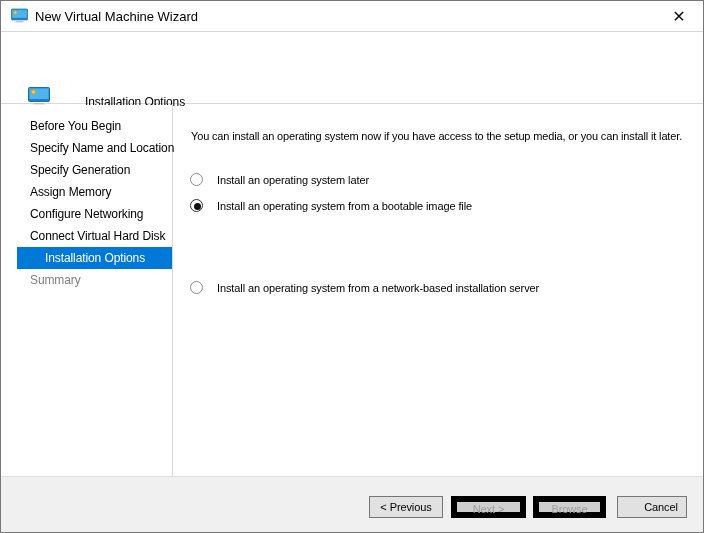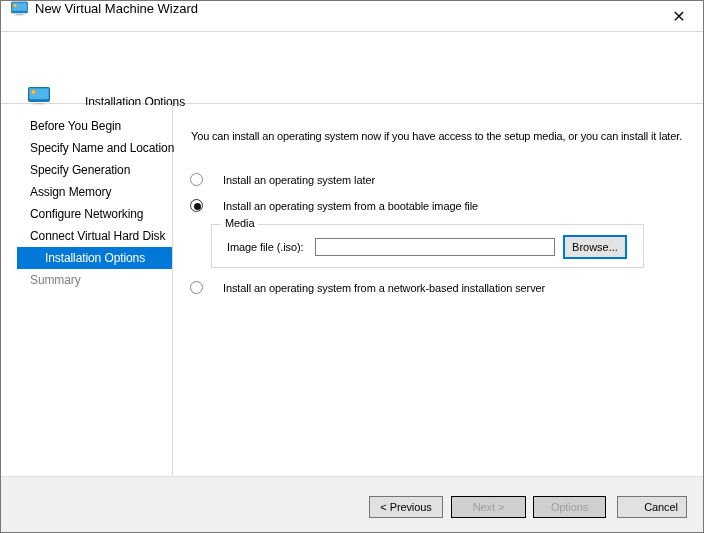--- a/index.html
+++ b/index.html
@@ -5,62 +5,62 @@
   html,body{margin:0;padding:0;background:#c8c8c8;}
   *{box-sizing:border-box;}
   .window{
     position:relative;width:704px;height:533px;background:#ffffff;
     border:1px solid #777777;overflow:hidden;
     font-family:"Liberation Sans","DejaVu Sans",sans-serif;
     font-size:11px;color:#000;letter-spacing:-0.1px;
   }
   
   .titlebar{position:absolute;left:0;top:0;width:100%;height:31px;background:#fff;
-    border-bottom:1px solid #d9d9d9;display:flex;align-items:flex-start;}
+    border-bottom:1px solid #d9d9d9;display:flex;align-items:center;}
   .titlebar .app-icon{margin-left:10px;display:inline-flex;}
   .titlebar .title{margin-left:7px;font-size:13px;letter-spacing:0;}
   .close-btn{position:absolute;right:12px;top:4px;width:24px;height:24px;
     display:flex;align-items:center;justify-content:center;
     font-size:16px;font-weight:400;color:#111;cursor:default;line-height:1;}
   
   .header{position:absolute;left:0;top:32px;width:100%;height:71px;background:#fff;
     border-bottom:1px solid #d9d9d9;}
   .header .hdr-icon{position:absolute;left:27px;top:54px;}
   .header .hdr-title{position:absolute;left:84px;top:62px;font-size:12px;}
   
   .sidebar{position:absolute;left:0;top:104px;width:172px;height:371px;background:#fff;
     border-right:1px solid #d9d9d9;padding-top:10px;padding-left:16px;}
   .side-item{height:22px;line-height:22px;padding-left:13px;font-size:12px;
     white-space:nowrap;color:#000;}
   .side-item.selected{background:#0078d7;color:#ffffff;padding-left:28px;}
   .side-item.dim{color:#808080;}
   
   .content{position:absolute;left:173px;top:116px;width:565px;height:371px;background:#fff;}
   .intro{position:absolute;left:17px;top:12px;width:506px;line-height:15px;letter-spacing:-0.15px;}
-  .radio-row{position:absolute;left:16px;display:flex;align-items:center;gap:20px;height:15px;}
+  .radio-row{position:absolute;left:16px;display:flex;align-items:center;gap:14px;height:15px;}
   .radio-row .circle{width:13px;height:13px;border-radius:50%;background:#fff;
     border:1px solid #8a8a8a;flex:0 0 auto;position:relative;}
   .radio-row.checked .circle{border-color:#333;}
   .radio-row.checked .circle::after{content:"";position:absolute;left:3px;top:3px;
     width:7px;height:7px;border-radius:50%;background:#111;}
   .row1{top:55px;} .row2{top:81px;} .row3{top:163px;}
   .groupbox{position:absolute;left:37px;top:107px;width:433px;height:44px;
     border:1px solid #d8d8d8;}
   .groupbox .gb-title{position:absolute;left:9px;top:-8px;background:#fff;padding:0 4px;}
   .gb-label{position:absolute;left:15px;top:16px;}
   .gb-input{position:absolute;left:103px;top:13px;width:240px;height:18px;
     border:1px solid #7a7a7a;background:#fff;font:inherit;padding:0 3px;outline:none;}
   .gb-browse{position:absolute;left:351px;top:10px;width:64px;height:24px;
     background:#e3e3e3;border:2px solid #0078d7;font:inherit;color:#000;padding:0;}
   
   .footer{position:absolute;left:0;top:475px;width:100%;height:58px;background:#f0f0f0;
     border-top:1px solid #dfdfdf;}
   .btn{position:absolute;top:19px;height:22px;font:inherit;letter-spacing:-0.1px;}
   .btn.enabled{background:#e1e1e1;border:1px solid #757575;color:#000;}
-  .btn.disabled{background:#cfcfcf;border:1px solid #000000;color:#9e9e9e;}
+  .btn.disabled{background:#cfcfcf;border:6px solid #000000;color:#9e9e9e;}
   .btn-prev{left:368px;width:74px;}
   .btn-next{left:450px;width:75px;}
   .btn-finish{left:532px;width:73px;}
   .btn-cancel{left:616px;width:70px;padding-left:24px;}
 </style>
 </head>
 <body>
 
 <div class="window">
 
@@ -112,33 +112,27 @@
     <div class="radio-row row1">
       <span class="circle"></span>
       <span>Install an operating system later</span>
     </div>
 
     <div class="radio-row row2 checked">
       <span class="circle"></span>
       <span>Install an operating system from a bootable image file</span>
     </div>
 
-    <div class="groupbox">
-      <span class="gb-title">Media</span>
-      <span class="gb-label">Image file (.iso):</span>
-      <input class="gb-input" type="text" value="" style="">
-      <button class="gb-browse">Browse...</button>
-    </div>
 
     <div class="radio-row row3">
       <span class="circle"></span>
       <span>Install an operating system from a network-based installation server</span>
     </div>
   </div>
 
   <div class="footer">
     <button class="btn enabled btn-prev">&lt; Previous</button>
     <button class="btn disabled btn-next" disabled="">Next &gt;</button>
-    <button class="btn disabled btn-finish" disabled="">Options</button>
+    <button class="btn disabled btn-finish" disabled="">Browse</button>
     <button class="btn enabled btn-cancel">Cancel</button>
   </div>
 
 </div>
 
 </body></html>

